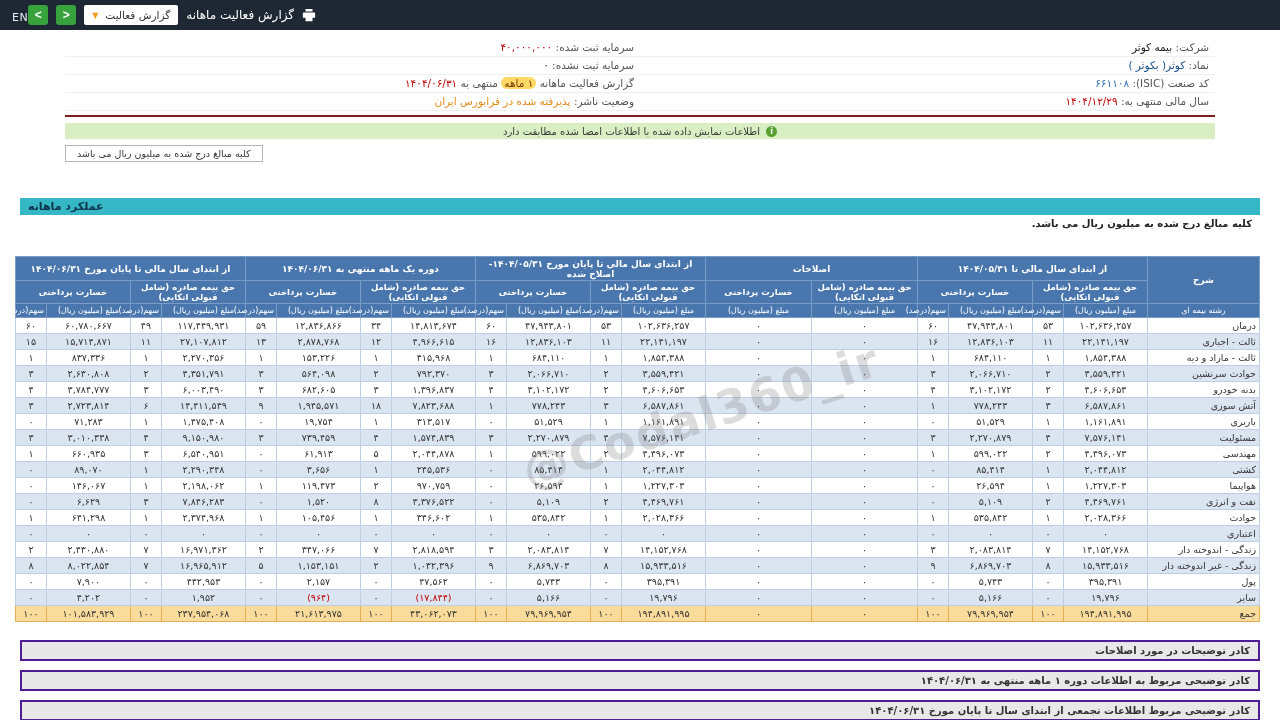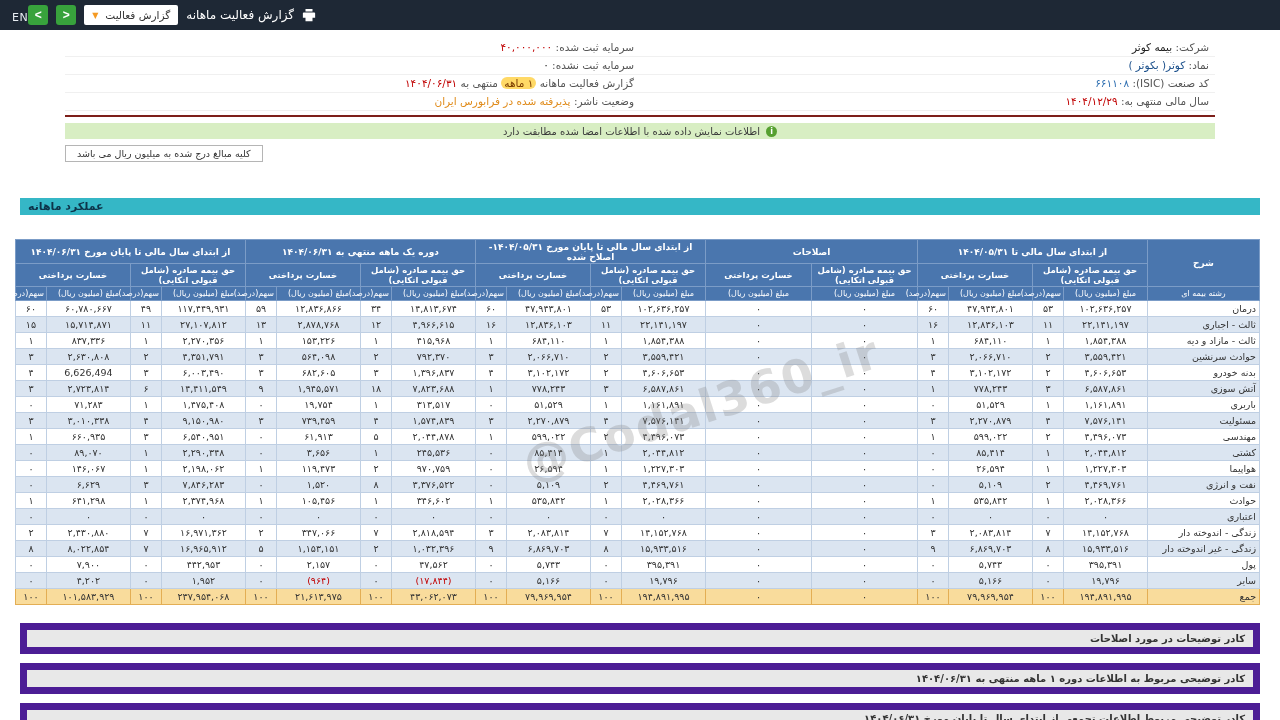--- a/index.html
+++ b/index.html
@@ -62,21 +62,21 @@
   tr.alt td{background:#dbe5f1}
   tr.total td{background:#f9dc9c;font-weight:normal;border-color:#e3ae54}
   td.neg{color:#c00000}
 
   .watermark{position:absolute;top:45%;right:30%;transform:rotate(-18deg);
     font-size:46px;color:rgba(130,130,130,.28);letter-spacing:2px;direction:ltr;
     pointer-events:none;z-index:5;font-weight:bold}
 
   
   .comments{margin-top:18px}
-  .comment-bar{margin:0 20px 9px;background:#e8e8e8;border:7px solid #4c1d95;
+  .comment-bar{margin:0 20px 9px;background:#e8e8e8;border:2px solid #4c1d95;
     font-size:10px;font-weight:bold;color:#333;text-align:right;padding:3px 8px;
     direction:rtl;cursor:pointer}
 </style>
 </head>
 <body>
 
 <div class="topbar">
   <div class="topbar-left">
     <span class="en">EN</span>
   </div>
@@ -147,20 +147,21 @@
     <span>اطلاعات نمایش داده شده با اطلاعات امضا شده مطابقت دارد</span>
   </div>
 
   <div class="million-box">کلیه مبالغ درج شده به میلیون ریال می باشد</div>
 </div>
 
 <div class="section-gap"></div>
 
 <div class="wide">
   <div class="section-header">عملکرد ماهانه</div>
+  <div class="section-note">کلیه مبالغ درج شده به میلیون ریال می باشد.</div>
   <div class="table-gap"></div>
   <div class="watermark">@Codal360_ir</div>
   <table id="perf-table">
       <colgroup>
         <col style="width:112px">
         <col style="width:84px">
         <col style="width:31px">
         <col style="width:84px">
         <col style="width:31px">
         <col style="width:106px">
@@ -317,21 +318,21 @@
           <td class="num">۴,۶۰۶,۶۵۳</td>
           <td class="num">۲</td>
           <td class="num">۳,۱۰۲,۱۷۲</td>
           <td class="num">۴</td>
           <td class="num">۱,۳۹۶,۸۳۷</td>
           <td class="num">۳</td>
           <td class="num">۶۸۲,۶۰۵</td>
           <td class="num">۳</td>
           <td class="num">۶,۰۰۳,۴۹۰</td>
           <td class="num">۳</td>
-          <td class="num">6,626,494</td>
+          <td class="num">۳,۷۸۴,۷۷۷</td>
           <td class="num">۴</td>
         </tr>
         <tr class="alt">
           <td class="rl">آتش سوزی</td>
           <td class="num">۶,۵۸۷,۸۶۱</td>
           <td class="num">۳</td>
           <td class="num">۷۷۸,۲۴۳</td>
           <td class="num">۱</td>
           <td class="num">۰</td>
           <td class="num">۰</td>

